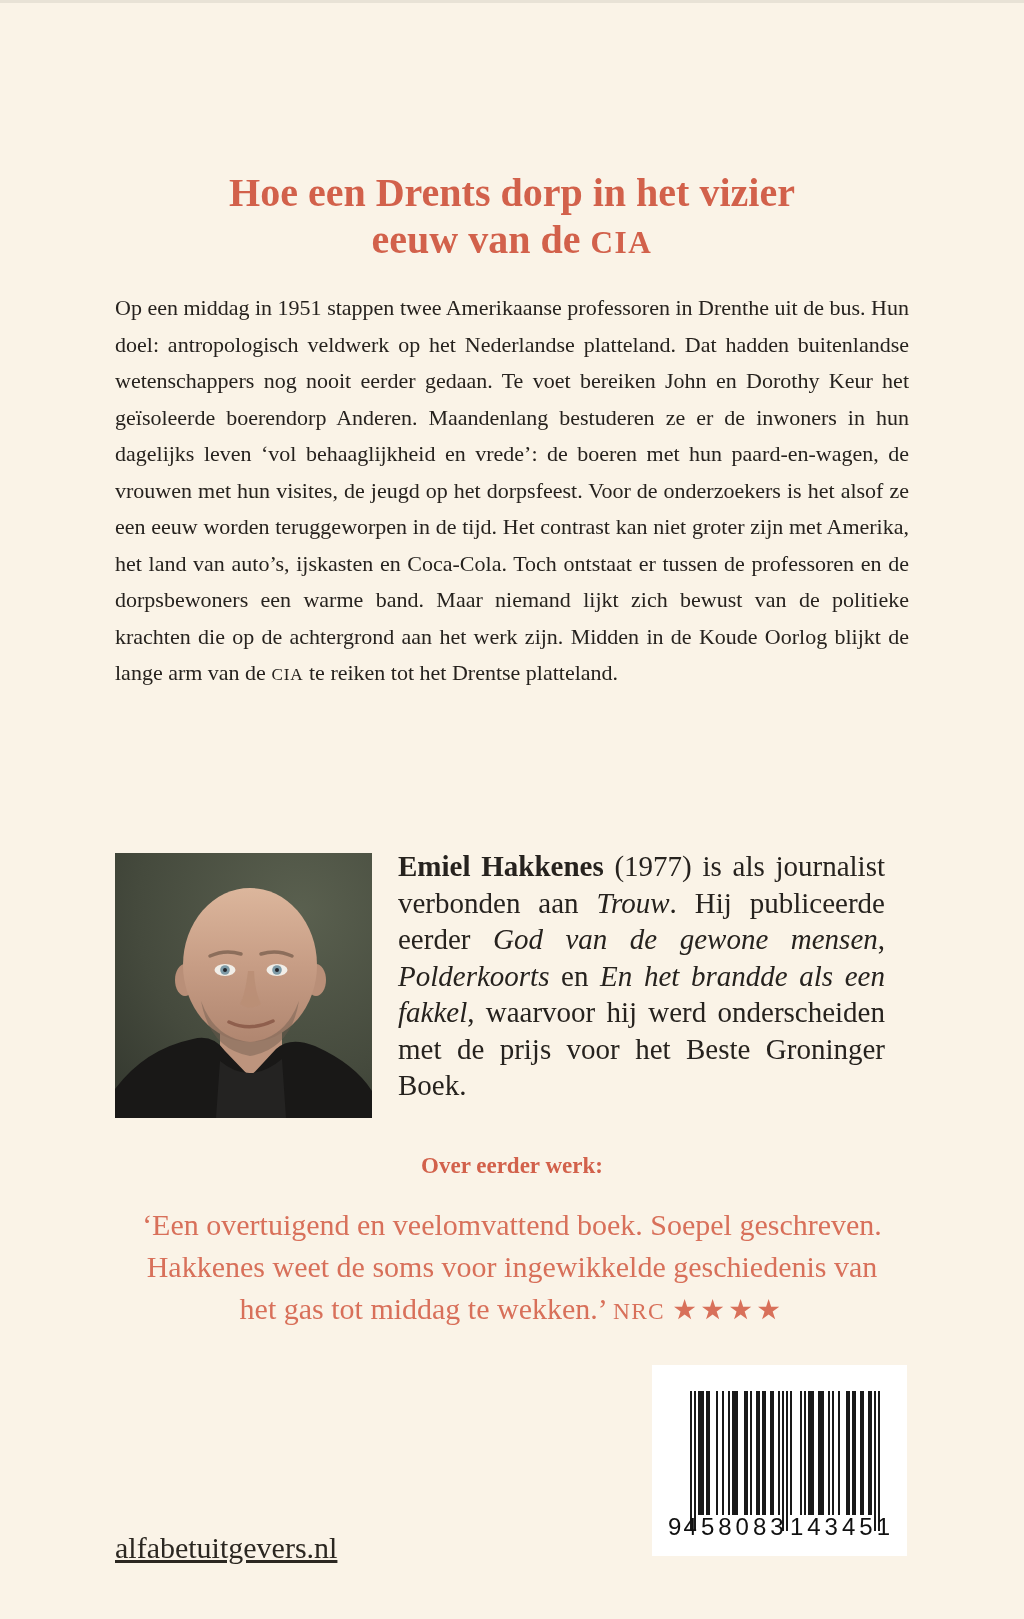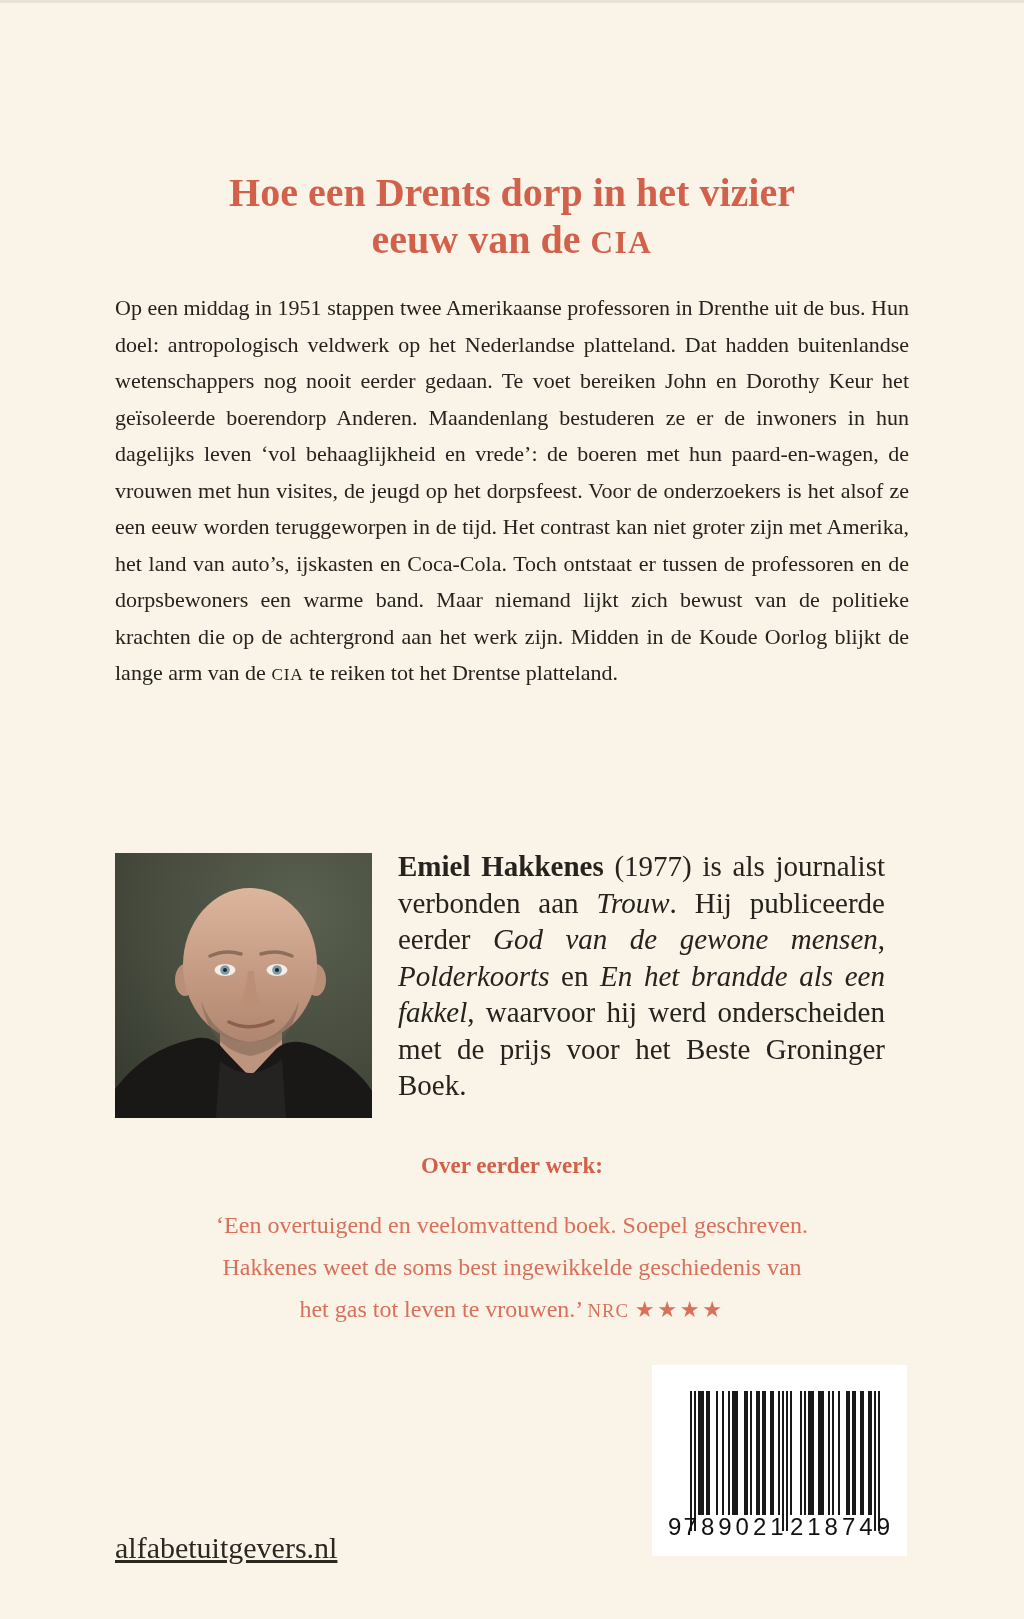--- a/index.html
+++ b/index.html
@@ -50,21 +50,21 @@
     position:absolute;left:0;top:1150px;width:100%;
     text-align:center;
     color:var(--title-accent);
     font-weight:bold;
     font-size:23px;
   }
   .review-quote{
     position:absolute;left:62px;top:1201px;width:900px;
     text-align:center;
     color:var(--quote-accent);
-    font-size:24px;line-height:42px;
+    font-size:30px;line-height:42px;
   }
   .barcode-panel{
     position:absolute;left:652px;top:1362px;width:255px;height:191px;
     background:var(--barcode-bg);
   }
   .barcode-bars{
     position:absolute;left:38px;top:26px;
     display:flex;align-items:flex-start;
   }
   .module{width:2px;height:124px;}
@@ -126,22 +126,22 @@
     <path d="M0 265 L0 236 Q30 196 78 186 Q98 181 110 198 L135 224 L161 196 Q175 183 200 193 Q240 211 257 238 L257 265 Z" fill="#191817"></path>
     <path d="M101 265 L105 208 Q135 233 167 206 L171 265 Z" fill="#242322"></path>
   </svg>
 
   <p class="bio"><span class="b">Emiel Hakkenes</span><span> (1977) is als journalist verbonden aan </span><span class="i">Trouw</span><span>. Hij publiceerde eerder </span><span class="i">God van de gewone mensen</span><span>, </span><span class="i">Polderkoorts</span><span> en </span><span class="i">En het brandde als een fakkel</span><span>, waarvoor hij werd onderscheiden met de prijs voor het Beste Groninger Boek.</span></p>
 
   <div class="review-heading">Over eerder werk:</div>
 
   <div class="review-quote">
     <div><span>‘Een overtuigend en veelomvattend boek. Soepel geschreven.</span></div>
-    <div><span>Hakkenes weet de soms best ingewikkelde geschiedenis van</span></div>
-    <div><span>het gas tot leven te vrouwen.’ </span><span class="sc">NRC</span><span> </span><span class="stars">★★★★</span></div>
+    <div><span>Hakkenes weet de soms voor ingewikkelde geschiedenis van</span></div>
+    <div><span>het gas tot middag te wekken.’ </span><span class="sc">NRC</span><span> </span><span class="stars">★★★★</span></div>
   </div>
 
   <div class="barcode-panel">
     <div class="barcode-bars">
         <div class="module bar guard"></div>
         <div class="module guard"></div>
         <div class="module bar guard"></div>
         <div class="module"></div>
         <div class="module bar"></div>
         <div class="module bar"></div>
@@ -230,20 +230,20 @@
         <div class="module"></div>
         <div class="module bar"></div>
         <div class="module bar"></div>
         <div class="module"></div>
         <div class="module bar guard"></div>
         <div class="module guard"></div>
         <div class="module bar guard"></div>
       </div>
     <div class="barcode-numbers">
       <span>9</span>
-      <span class="grp">789021</span>
-      <span class="grp">218749</span>
+      <span class="grp">458083</span>
+      <span class="grp">143451</span>
     </div>
   </div>
 
   <div class="publisher">alfabetuitgevers.nl</div>
 
 </div>
 
 </body></html>

